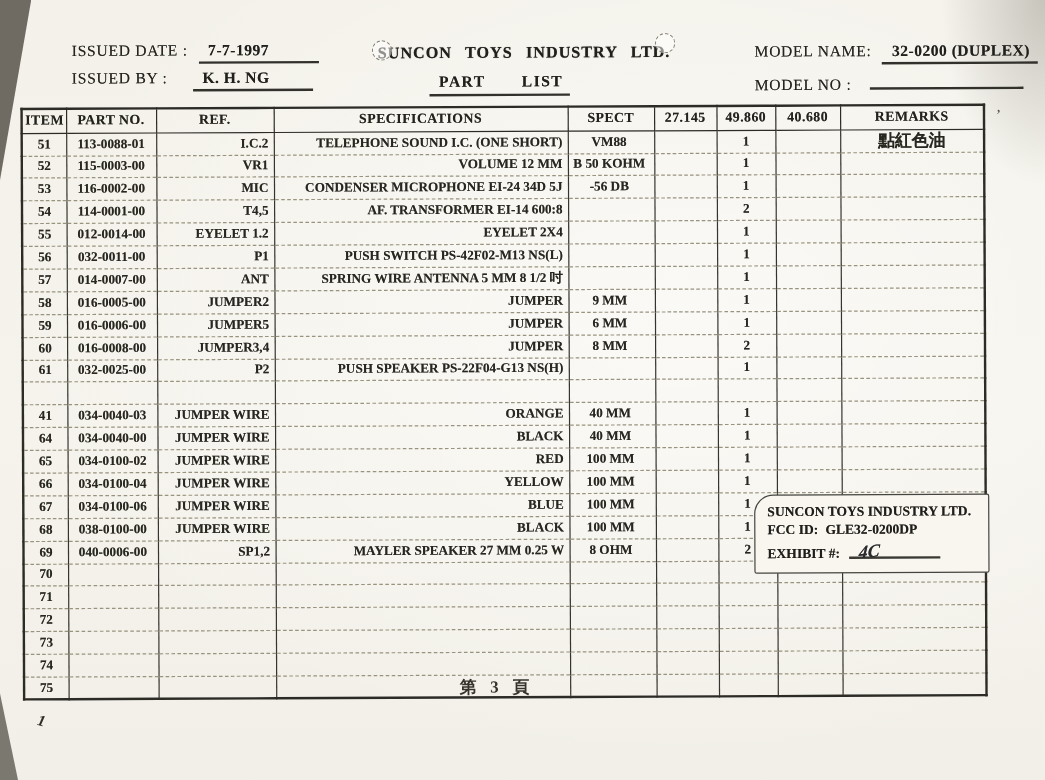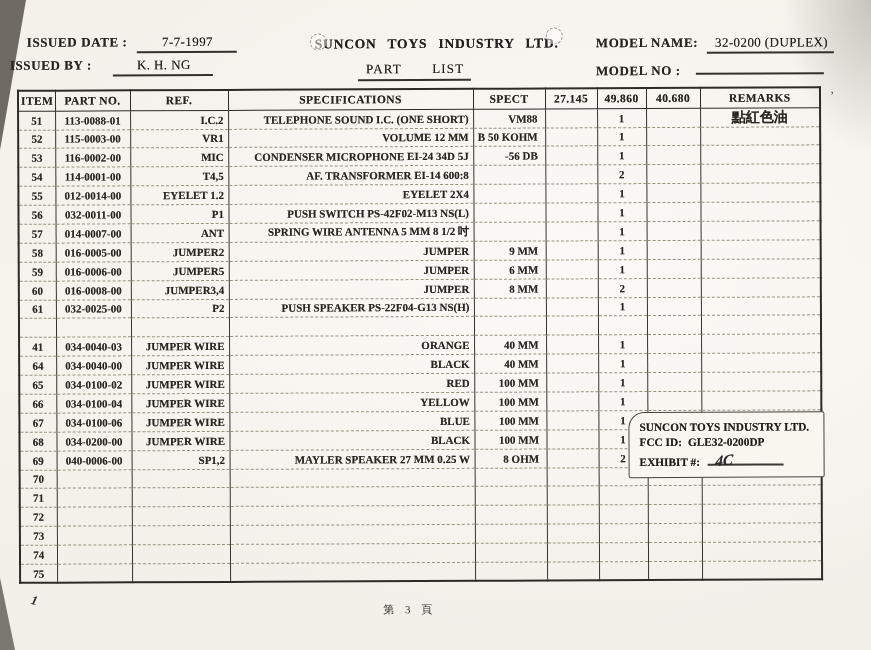--- a/index.html
+++ b/index.html
@@ -21,82 +21,82 @@
   .corner-tl { position:absolute; left:0; top:0; width:26px; height:150px;
     background:#57544b; clip-path:polygon(0 0, 100% 0, 0 100%); opacity:.85; }
   .corner-bl { position:absolute; left:0; top:562px; width:15px; height:88px;
     background:#5d5a51; clip-path:polygon(0 18%, 100% 100%, 0 100%); opacity:.8; }
   .noise-tr { position:absolute; right:0; top:0; width:90px; height:160px;
     background:radial-gradient(ellipse at top right, rgba(125,122,110,0.38), rgba(0,0,0,0) 68%); }
   .punch { position:absolute; width:17px; height:17px; border:1.3px dashed #8a867a; border-radius:50%; background:rgba(255,255,255,0.5); }
 
   
   .hdr-line { position:absolute; display:flex; align-items:baseline; gap:9px; white-space:nowrap; }
-  .hdr-label { font-weight:bold; font-size:13px; letter-spacing:0.6px; color:#25241f;
+  .hdr-label { font-weight:normal; font-size:13px; letter-spacing:0.6px; color:#25241f;
+    text-shadow:0 0 0.5px rgba(40,40,35,0.6);margin-left:33px; }
+  .uline { display:inline-block; border-bottom:2.2px solid #32312c; font-weight:bold;
+    font-size:13px; padding:0 6px 1px 8px; letter-spacing:0.4px; min-height:16px;
     text-shadow:0 0 0.5px rgba(40,40,35,0.6); }
-  .uline { display:inline-block; border-bottom:2.2px solid #32312c; font-weight:normal;
-    font-size:13px; padding:0 6px 1px 8px; letter-spacing:0.4px; min-height:16px;
-    text-shadow:0 0 0.5px rgba(40,40,35,0.6);text-align:center; }
   .company { position:absolute; left:316px; top:36px; font-size:13.5px; font-weight:bold;
     letter-spacing:0.8px; word-spacing:7px; white-space:nowrap;
     text-shadow:0 0 0.6px rgba(30,30,25,0.7); }
   .doc-title { position:absolute; left:359px; top:59px; }
   .doc-title .uline { word-spacing:26px; letter-spacing:1.2px; padding-bottom:2px; }
 
   
   .tbl-wrap { position:absolute; left:18px; top:88px; }
   table { border-collapse:collapse; table-layout:fixed; width:802px;
     border:2.2px solid #2c2b26; }
   th { border:1.5px solid #2c2b26; height:20px; font-size:11.5px; font-weight:bold;
     letter-spacing:0.4px; padding:0 2px; color:#23221d;
     text-shadow:0 0 0.5px rgba(40,40,35,0.55); }
   td { border-left:1.5px solid #36342e; border-right:1.5px solid #36342e;
     border-top:1px dashed #98937f; height:18.9px; font-size:11px; font-weight:bold;
     padding:0 4px; color:#27261f; overflow:hidden; white-space:nowrap;
     text-shadow:0 0 0.4px rgba(40,40,35,0.5); }
   tbody tr:first-child td { border-top:1.8px solid #2c2b26; }
   .a-c { text-align:center; } .a-l { text-align:right; padding-left:5px; }
-  .a-r { text-align:right; padding-right:7px; }
+  .a-r { text-align:center; padding-right:7px; }
   .col-remarks { font-size:14px; }
 
   
   .stamp { position:absolute; left:628px; top:413px; width:196px; height:66px;
     background:#f8f6ef; border:1.6px solid #45443e; border-radius:16px 2px 2px 2px;
     padding:7px 6px 4px 10px; z-index:5; font-weight:bold; font-size:11.3px;
     line-height:1.35; white-space:nowrap; color:#1f1e1a;
     text-shadow:0 0 0.5px rgba(30,30,25,0.6); }
   .stamp-row { display:flex; align-items:baseline; gap:6px; }
   .exhibit-line { display:inline-block; width:76px; border-bottom:2px solid #3a3933;
     margin-left:2px; text-align:left; height:15px; }
   .handwritten { font-style:italic; font-size:15px; font-weight:bold;
     display:inline-block; transform:rotate(-6deg) skewX(-10deg);
     padding-left:8px; color:#2b2a2e; }
 
-  .footer-page { position:absolute; left:382px; top:602px; font-size:11px;
-    font-weight:normal; letter-spacing:4px; color:#35332c; }
+  .footer-page { position:absolute; left:382px; top:564px; font-size:14px;
+    font-weight:bold; letter-spacing:4px; color:#35332c; }
   .mark-bl { position:absolute; left:30px; top:591px; font-size:13px; font-weight:bold;
     font-style:italic; transform:rotate(14deg); color:#2e2d28; }
   .mark-tick { position:absolute; left:831px; top:90px; font-size:13px; color:#4b4940; }
 </style>
 </head>
 <body>
 
 <div class="page">
 
   <div class="corner-tl"></div>
   <div class="corner-bl"></div>
   <div class="noise-tr"></div>
 
   <div class="sheet">
 
     <div class="hdr-line" style="left:28px; top:33px">
       <span class="hdr-label">ISSUED DATE :</span>
       <span class="uline" style="min-width:100px">7-7-1997</span>
     </div>
-    <div class="hdr-line" style="left:11px; top:56px">
+    <div class="hdr-line" style="left:28px; top:56px">
       <span class="hdr-label" style="margin-right:12px">ISSUED BY :</span>
       <span class="uline" style="min-width:100px">K. H. NG</span>
     </div>
 
     <div class="company">SUNCON TOYS INDUSTRY LTD.</div>
     <div class="doc-title">
       <span class="uline">PART LIST</span>
     </div>
     <div class="punch" style="left:311px; top:33px"></div>
     <div class="punch" style="left:547px; top:28px"></div>
@@ -319,21 +319,21 @@
               <td class="a-l col-ref">JUMPER WIRE</td>
               <td class="a-l col-spec">BLUE</td>
               <td class="a-r col-spect">100 MM</td>
               <td class="a-c col-f27"></td>
               <td class="a-c col-f49">1</td>
               <td class="a-c col-f40"></td>
               <td class="a-c col-remarks"></td>
             </tr>
             <tr>
               <td class="a-c col-item">68</td>
-              <td class="a-c col-part-no">034-0200-00</td>
+              <td class="a-c col-part-no">038-0100-00</td>
               <td class="a-l col-ref">JUMPER WIRE</td>
               <td class="a-l col-spec">BLACK</td>
               <td class="a-r col-spect">100 MM</td>
               <td class="a-c col-f27"></td>
               <td class="a-c col-f49">1</td>
               <td class="a-c col-f40"></td>
               <td class="a-c col-remarks"></td>
             </tr>
             <tr>
               <td class="a-c col-item">69</td>

